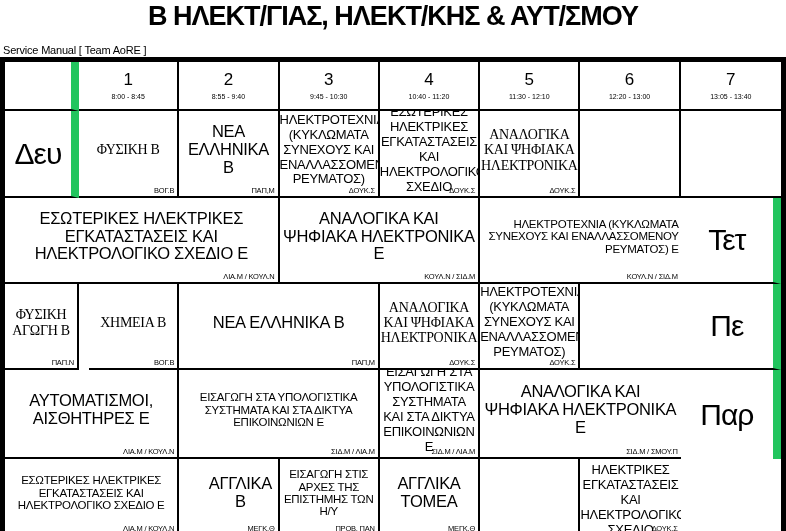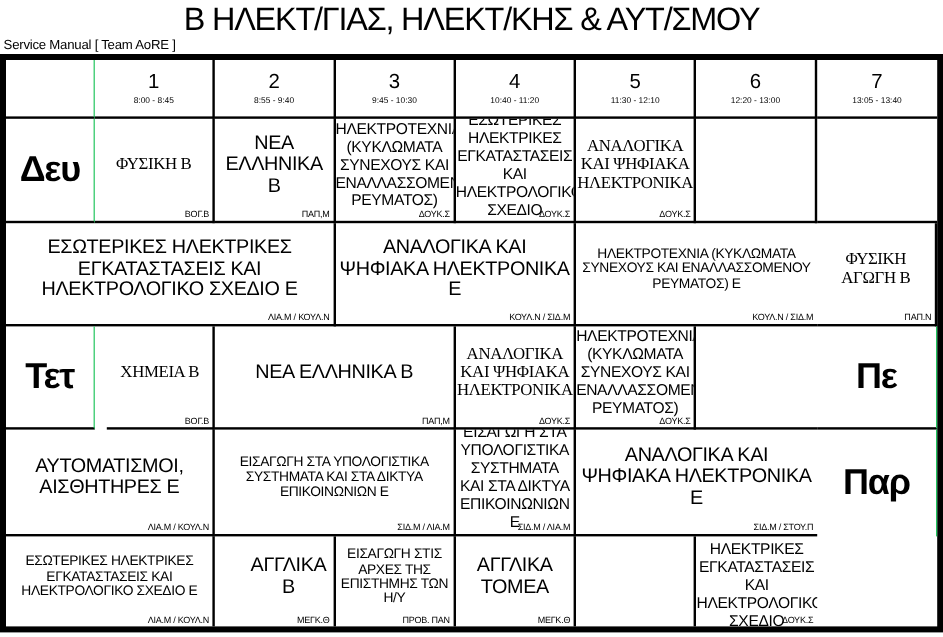--- a/index.html
+++ b/index.html
@@ -1,30 +1,30 @@
 <!DOCTYPE html>
 <html><head>
 <meta charset="utf-8">
 <style>
   html,body{margin:0;padding:0;background:#ffffff;color:#000;
     font-family:"Liberation Sans", sans-serif;}
   .page{width:786px;height:531px;overflow:hidden;background:#fff;}
-  .title{margin:1px 0 0;text-align:center;font-size:27px;font-weight:normal;
+  .title{margin:1px 0 0;text-align:center;font-size:27px;font-weight:bold;
     letter-spacing:-1px;line-height:1.15;white-space:nowrap;}
-  .subtitle{font-size:11px;margin:0 0 1px 3px;letter-spacing:-0.2px;}
+  .subtitle{font-size:11px;margin:12px 0 1px 3px;letter-spacing:-0.2px;}
   .grid{display:grid;grid-template-columns:74px repeat(7,1fr);
     grid-template-rows:49px 87px 86px 86px 89px 75px;
     border:5px solid #000;width:776px;box-sizing:content-box;background:#fff;}
   .gcell{position:relative;box-sizing:border-box;
     border-right:2px solid #000;border-bottom:2px solid #000;
     display:flex;align-items:center;justify-content:center;
     text-align:center;overflow:hidden;}
   .gcell.col-end{border-right:none;}
   .gcell.row-end{border-bottom:none;}
-  .gcell.day-col{border-right:1px solid #22c55e;font-weight:bold;}
+  .gcell.day-col{border-right:8px solid #22c55e;}
   .phead{flex-direction:column;gap:1px;}
   .pnum{font-size:17px;line-height:1;}
   .ptime{font-size:7px;line-height:1;margin-top:4px;}
   .dlabel{font-size:30px;letter-spacing:-1px;}
   .subject{padding:1px 2px 8px;line-height:1.08;letter-spacing:-0.3px;width:100%;}
   .size-lg .subject{font-size:16.5px;}
   .size-md .subject{font-size:14px;font-family:Liberation Serif, serif;}
   .size-sm .subject{font-size:11.5px;}
   .size-xs .subject{font-size:13px;line-height:1.15;}
   .teacher{position:absolute;right:3px;bottom:1px;font-size:7.5px;
@@ -90,29 +90,29 @@
       <div class="gcell size-md" style="grid-column: span 1;"></div>
       <div class="gcell size-md col-end" style="grid-column: span 1;"></div>
       <div class="gcell size-lg" style="grid-column: span 3;">
         <div class="subject">ΕΣΩΤΕΡΙΚΕΣ ΗΛΕΚΤΡΙΚΕΣ ΕΓΚΑΤΑΣΤΑΣΕΙΣ ΚΑΙ ΗΛΕΚΤΡΟΛΟΓΙΚΟ ΣΧΕΔΙΟ Ε</div>
         <div class="teacher">ΛΙΑ.Μ / ΚΟΥΛ.Ν</div>
       </div>
       <div class="gcell size-lg" style="grid-column: span 2;">
         <div class="subject">ΑΝΑΛΟΓΙΚΑ ΚΑΙ ΨΗΦΙΑΚΑ ΗΛΕΚΤΡΟΝΙΚΑ Ε</div>
         <div class="teacher">ΚΟΥΛ.Ν / ΣΙΔ.Μ</div>
       </div>
-      <div class="gcell size-sm col-end" style="grid-column: span 2;">
+      <div class="gcell size-sm col-end" style="grid-column: span 2; text-align: right;">
         <div class="subject">ΗΛΕΚΤΡΟΤΕΧΝΙΑ (ΚΥΚΛΩΜΑΤΑ ΣΥΝΕΧΟΥΣ ΚΑΙ ΕΝΑΛΛΑΣΣΟΜΕΝΟΥ ΡΕΥΜΑΤΟΣ) Ε</div>
         <div class="teacher">ΚΟΥΛ.Ν / ΣΙΔ.Μ</div>
       </div>
+      <div class="gcell day-col dlabel">Τετ</div>
       <div class="gcell size-md" style="grid-column: span 1;">
         <div class="subject">ΦΥΣΙΚΗ ΑΓΩΓΗ Β</div>
         <div class="teacher">ΠΑΠ.Ν</div>
       </div>
-      <div class="gcell day-col dlabel">Τετ</div>
       <div class="gcell size-md" style="grid-column: span 1; margin-left: 10px;">
         <div class="subject">ΧΗΜΕΙΑ Β</div>
         <div class="teacher">ΒΟΓ.Β</div>
       </div>
       <div class="gcell size-lg" style="grid-column: span 2;">
         <div class="subject">ΝΕΑ ΕΛΛΗΝΙΚΑ Β</div>
         <div class="teacher">ΠΑΠ,Μ</div>
       </div>
       <div class="gcell size-md" style="grid-column: span 1;">
         <div class="subject">ΑΝΑΛΟΓΙΚΑ ΚΑΙ ΨΗΦΙΑΚΑ ΗΛΕΚΤΡΟΝΙΚΑ</div>
@@ -131,21 +131,21 @@
       <div class="gcell size-sm" style="grid-column: span 2;">
         <div class="subject">ΕΙΣΑΓΩΓΗ ΣΤΑ ΥΠΟΛΟΓΙΣΤΙΚΑ ΣΥΣΤΗΜΑΤΑ ΚΑΙ ΣΤΑ ΔΙΚΤΥΑ ΕΠΙΚΟΙΝΩΝΙΩΝ Ε</div>
         <div class="teacher">ΣΙΔ.Μ / ΛΙΑ.Μ</div>
       </div>
       <div class="gcell size-xs" style="grid-column: span 1;">
         <div class="subject">ΕΙΣΑΓΩΓΗ ΣΤΑ ΥΠΟΛΟΓΙΣΤΙΚΑ ΣΥΣΤΗΜΑΤΑ ΚΑΙ ΣΤΑ ΔΙΚΤΥΑ ΕΠΙΚΟΙΝΩΝΙΩΝ Ε</div>
         <div class="teacher">ΣΙΔ.Μ / ΛΙΑ.Μ</div>
       </div>
       <div class="gcell size-lg col-end" style="grid-column: span 2;">
         <div class="subject">ΑΝΑΛΟΓΙΚΑ ΚΑΙ ΨΗΦΙΑΚΑ ΗΛΕΚΤΡΟΝΙΚΑ Ε</div>
-        <div class="teacher">ΣΙΔ.Μ / ΣΤΟΥ.Π</div>
+        <div class="teacher">ΣΙΔ.Μ / ΣΜΟΥ.Π</div>
       </div>
       <div class="gcell day-col dlabel row-end">Παρ</div>
       <div class="gcell size-sm row-end" style="grid-column: span 2;">
         <div class="subject">ΕΣΩΤΕΡΙΚΕΣ ΗΛΕΚΤΡΙΚΕΣ ΕΓΚΑΤΑΣΤΑΣΕΙΣ ΚΑΙ ΗΛΕΚΤΡΟΛΟΓΙΚΟ ΣΧΕΔΙΟ Ε</div>
         <div class="teacher">ΛΙΑ.Μ / ΚΟΥΛ.Ν</div>
       </div>
       <div class="gcell size-lg row-end" style="grid-column: span 1; margin-left: 24px;">
         <div class="subject">ΑΓΓΛΙΚΑ Β</div>
         <div class="teacher">ΜΕΓΚ.Θ</div>
       </div>

